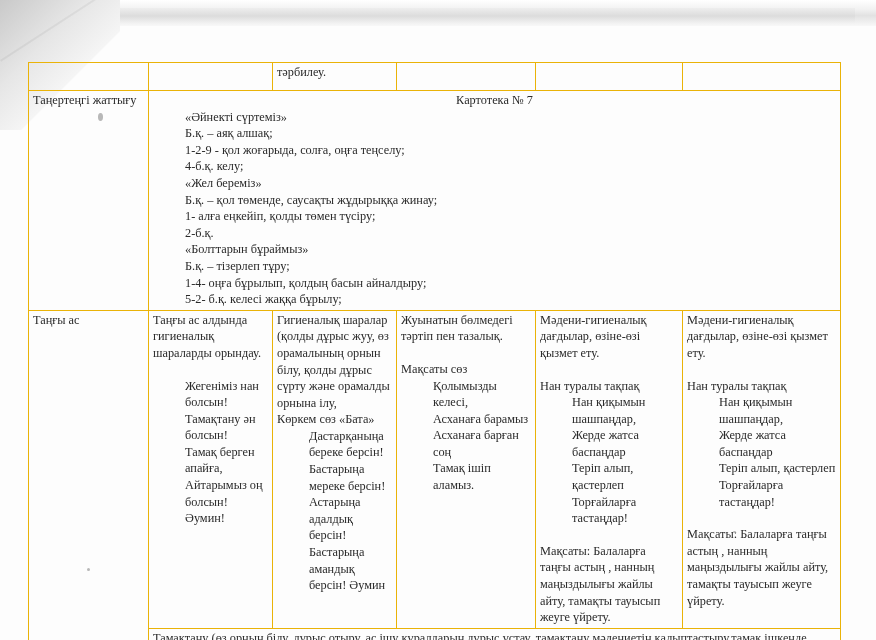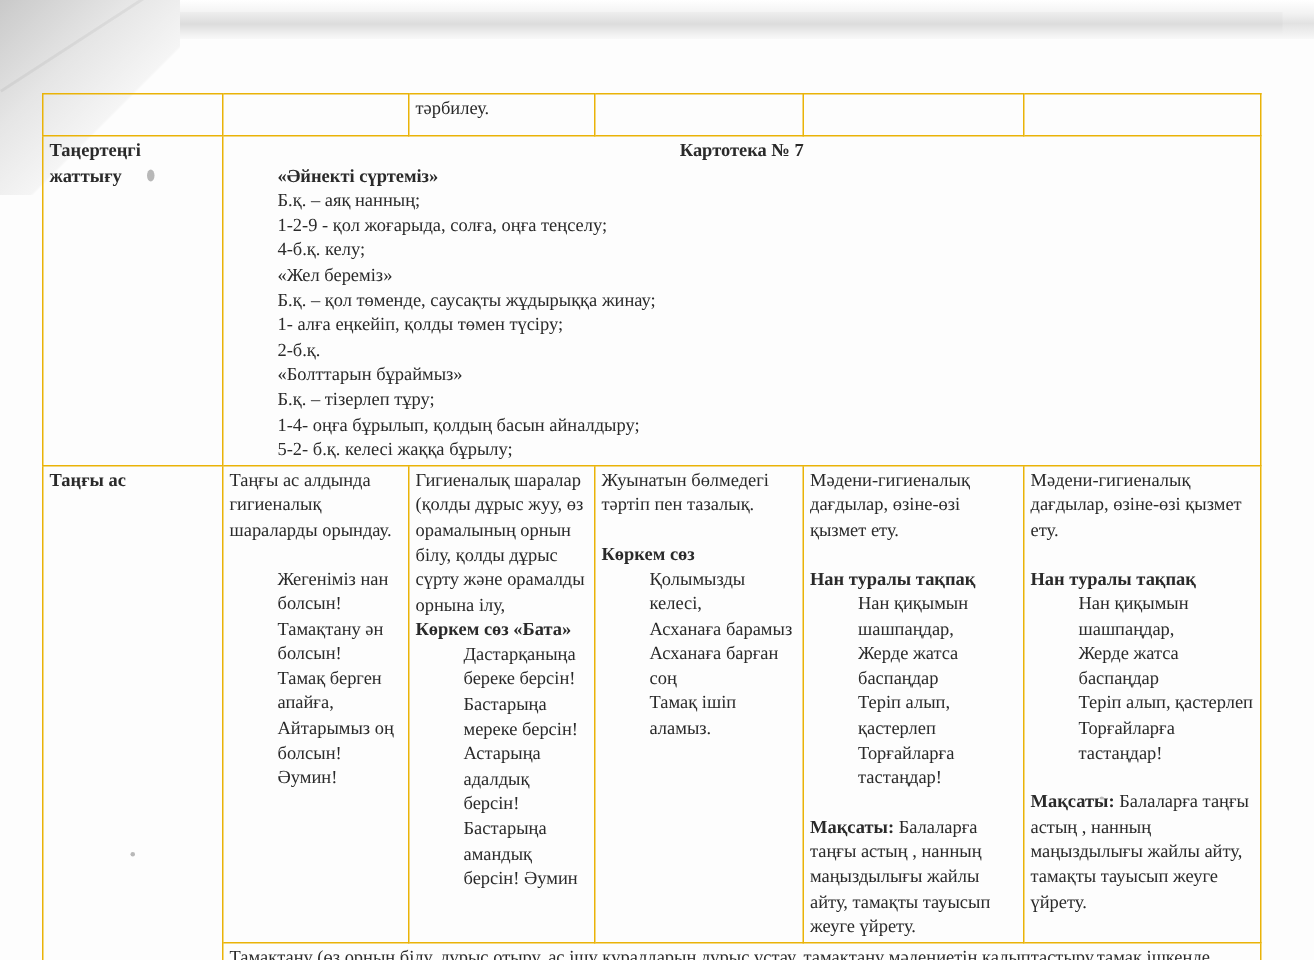--- a/index.html
+++ b/index.html
@@ -30,21 +30,21 @@
     border-collapse: collapse;
     table-layout: fixed;
     width: 812px;
     font-size: 12.3px; line-height: 16.6px;
   }
   table.plan td {
     border: 1px solid #eab308;
     vertical-align: top;
     padding: 1px 4px 2px 4px;
   }
-  .b { font-weight: bold; }
+  .b { font-weight: normal; }
   .center { text-align: center; }
   .gap { height: 16px; }
   .line { display: block; margin-left: 32px; }
   .speck { position: absolute; background: #b8b8b8; border-radius: 50%; }
 </style>
 </head>
 <body>
 
 <div class="scan-top"></div>
 <div class="scan-top-line"></div>
@@ -69,21 +69,21 @@
     <td></td>
     <td></td>
     <td></td>
   </tr>
 
   <tr style="height:212px">
     <td class="b"><span>Таңертеңгі жаттығу</span></td>
     <td colspan="5">
       <div class="b center">Картотека № 7</div>
       <span class="line b">«Әйнекті сүртеміз»</span>
-      <span class="line">Б.қ. – аяқ нанның;</span>
+      <span class="line">Б.қ. – аяқ алшақ;</span>
       <span class="line">1-2-9 - қол жоғарыда, солға, оңға теңселу;</span>
       <span class="line">4-б.қ. келу;</span>
       <span class="line">«Жел береміз»</span>
       <span class="line">Б.қ. – қол төменде, саусақты жұдырыққа жинау;</span>
       <span class="line">1- алға еңкейіп, қолды төмен түсіру;</span>
       <span class="line">2-б.қ.</span>
       <span class="line">«Болттарын бұраймыз»</span>
       <span class="line">Б.қ. – тізерлеп тұру;</span>
       <span class="line">1-4- оңға бұрылып, қолдың басын айналдыру;</span>
       <span class="line">5-2- б.қ. келесі жаққа бұрылу;</span>
@@ -108,21 +108,21 @@
       <div class="b">Көркем сөз «Бата»</div>
       <span class="line">Дастарқаныңа береке берсін!</span>
       <span class="line">Бастарыңа мереке берсін!</span>
       <span class="line">Астарыңа адалдық берсін!</span>
       <span class="line">Бастарыңа амандық берсін! Әумин</span>
     </td>
 
     <td>
       <div>Жуынатын бөлмедегі тәртіп пен тазалық.</div>
       <div class="gap"></div>
-      <div class="b">Көркем сөз</div>
+      <div class="b">Мақсаты сөз</div>
       <span class="line">Қолымызды келесі,</span>
       <span class="line">Асханаға барамыз</span>
       <span class="line">Асханаға барған соң</span>
       <span class="line">Тамақ ішіп аламыз.</span>
     </td>
 
     <td>
       <div>Мәдени-гигиеналық дағдылар, өзіне-өзі қызмет ету.</div>
       <div class="gap"></div>
       <div class="b">Нан туралы тақпақ</div>

